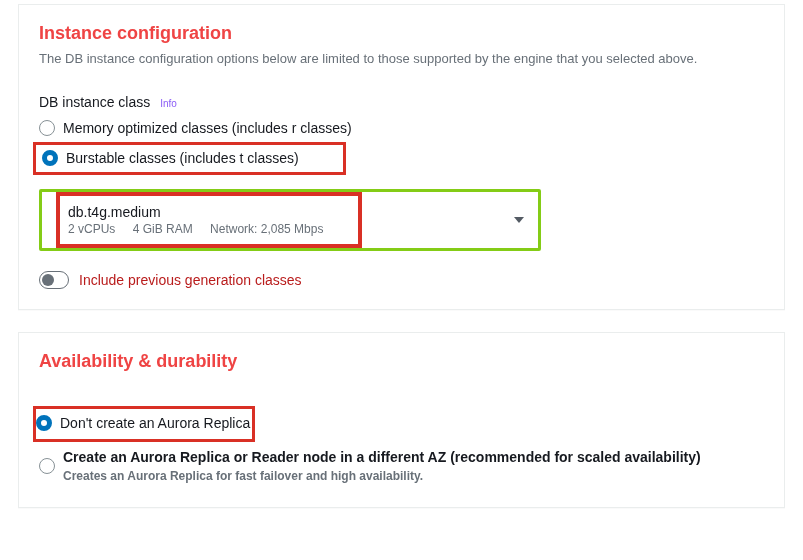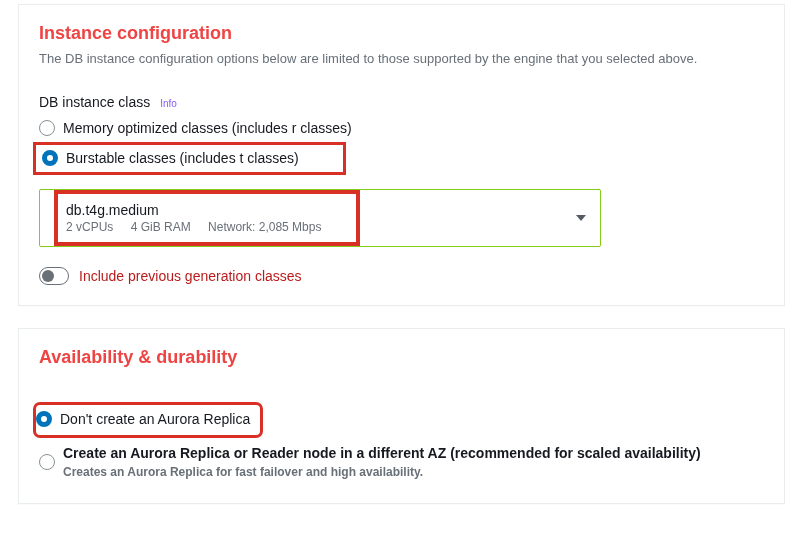--- a/index.html
+++ b/index.html
@@ -104,22 +104,22 @@
     position: relative;
     cursor: pointer;
   }
   .select-highlight .select-box {
     width: 286px;
     border: none;
     padding: 0 2px;
   }
   .select-outer {
     position: relative;
-    width: 562px;
-    border: 1px solid #84cc16;
+    width: 502px;
+    border: 3px solid #84cc16;
     border-radius: 2px;
     display: flex;
     align-items: stretch;
     padding-left: 20px;
   }
   .select-left {
     flex: 0 0 auto;
   }
   .select-right {
     flex: 1;
@@ -230,21 +230,21 @@
   </div>
 </div>
 
 <div class="panel">
   <div class="panel-header">
     <div class="panel-title">Availability &amp; durability</div>
   </div>
   <div class="panel-body">
 
     <div class="radio-group stacked">
-      <div class="highlight-box" style="padding-right:10px;border-radius:7px;">
+      <div class="highlight-box" style="padding-right:2px;">
         <div class="radio-row">
           <span class="radio-circle selected"></span>
           <span class="radio-label">Don't create an Aurora Replica</span>
         </div>
       </div>
 
       <div class="radio-row" style="align-items:center;font-weight:bold;">
         <span class="radio-circle"></span>
         <div>
           <div class="radio-label">Create an Aurora Replica or Reader node in a different AZ (recommended for scaled availability)</div>

